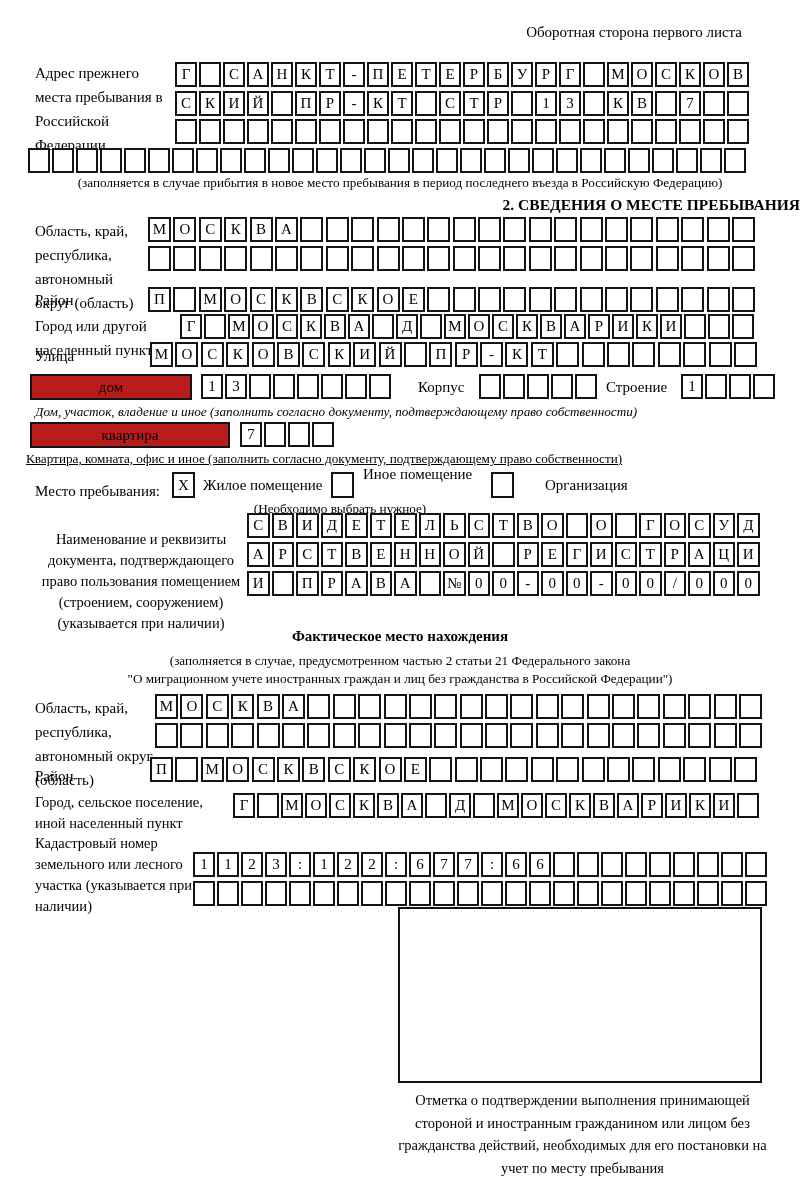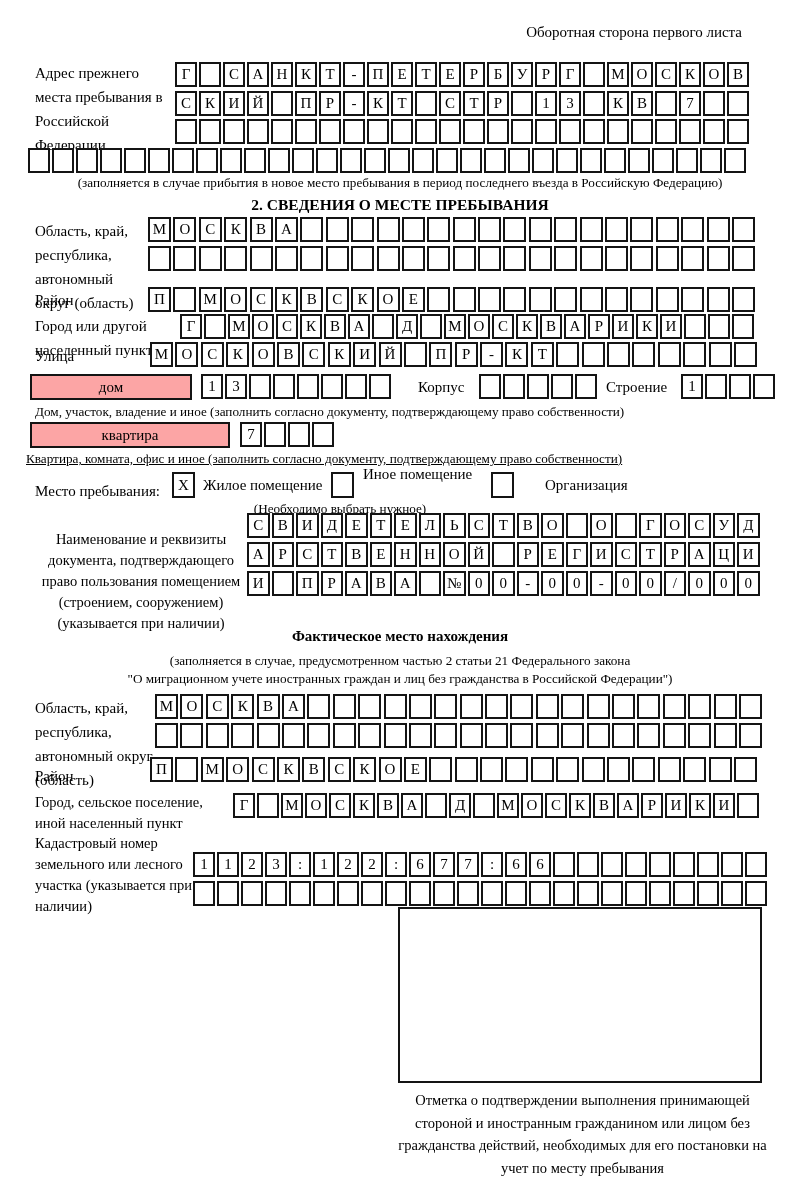--- a/index.html
+++ b/index.html
@@ -11,21 +11,21 @@
   .cap{font-size:13.2px;}
   .ttl{font-size:15.5px;font-weight:bold;}
   .ctr{text-align:center;}
   .cg{position:absolute;display:flex;}
   .cg .c{box-sizing:border-box;flex:0 0 auto;border:2px solid #141414;height:25px;
          display:flex;align-items:center;justify-content:center;font-size:15px;background:#fff;}
   .p24 .c{width:22px;margin-right:2px;}
   .p25 .c{width:23px;margin-right:2.4px;}
   .p245 .c{width:22.5px;margin-right:2px;}
   .wbox{box-sizing:border-box;border:2px solid #141414;height:26px;display:flex;
-        align-items:center;justify-content:center;font-size:15px;background:#fca5a5;}
+        align-items:center;justify-content:center;font-size:15px;background:#b91c1c;}
   .chk{box-sizing:border-box;border:2px solid #141414;width:23px;height:26px;display:flex;
        align-items:center;justify-content:center;font-size:15px;background:#fff;}
   .stamp{box-sizing:border-box;border:2px solid #141414;background:#fff;}
 </style>
 </head>
 <body>
 
 <div class="page">
 
   <div class="abs lbl" style="top:20px;right:58px;">Оборотная сторона первого листа</div>
@@ -136,21 +136,21 @@
       <div class="c"></div>
       <div class="c"></div>
       <div class="c"></div>
       <div class="c"></div>
       <div class="c"></div>
       <div class="c"></div>
       <div class="c"></div>
     </div>
   <div class="abs cap ctr" style="top:175px;left:0;width:800px;">(заполняется в случае прибытия в новое место пребывания в период последнего въезда в Российскую Федерацию)</div>
 
-  <div class="abs ttl ctr" style="top:196px;left:0;width:800px;">2. СВЕДЕНИЯ О МЕСТЕ ПРЕБЫВАНИЯ</div>
+  <div class="abs ttl ctr" style="top:196px;left:0;width:800px;text-align:right;">2. СВЕДЕНИЯ О МЕСТЕ ПРЕБЫВАНИЯ</div>
 
   <div class="abs lbl" style="top:219px;left:35px;width:112px;">Область, край, республика, автономный округ (область)</div>
   <div class="cg p25" style="top:217px;left:148px;">
       <div class="c">М</div>
       <div class="c">О</div>
       <div class="c">С</div>
       <div class="c">К</div>
       <div class="c">В</div>
       <div class="c">А</div>
       <div class="c"></div>
@@ -302,21 +302,21 @@
       <div class="c"></div>
       <div class="c"></div>
     </div>
   <div class="abs lbl" style="top:375px;left:606px;">Строение</div>
   <div class="cg p24" style="top:374px;left:681px;">
       <div class="c">1</div>
       <div class="c"></div>
       <div class="c"></div>
       <div class="c"></div>
     </div>
-  <div class="abs cap" style="top:404px;left:35px;">Дом, участок, владение и иное (заполнить согласно документу, подтверждающему право собственности)</div>
+  <div class="abs cap" style="top:404px;left:35px;font-style:italic;">Дом, участок, владение и иное (заполнить согласно документу, подтверждающему право собственности)</div>
 
   <div class="abs wbox" style="top:422px;left:30px;width:200px;font-family:Liberation Serif, serif;">квартира</div>
   <div class="cg p24" style="top:422px;left:240px;">
       <div class="c">7</div>
       <div class="c"></div>
       <div class="c"></div>
       <div class="c"></div>
     </div>
   <div class="abs cap" style="top:451px;left:26px;text-decoration:underline;">Квартира, комната, офис и иное (заполнить согласно документу, подтверждающему право собственности)</div>
 

